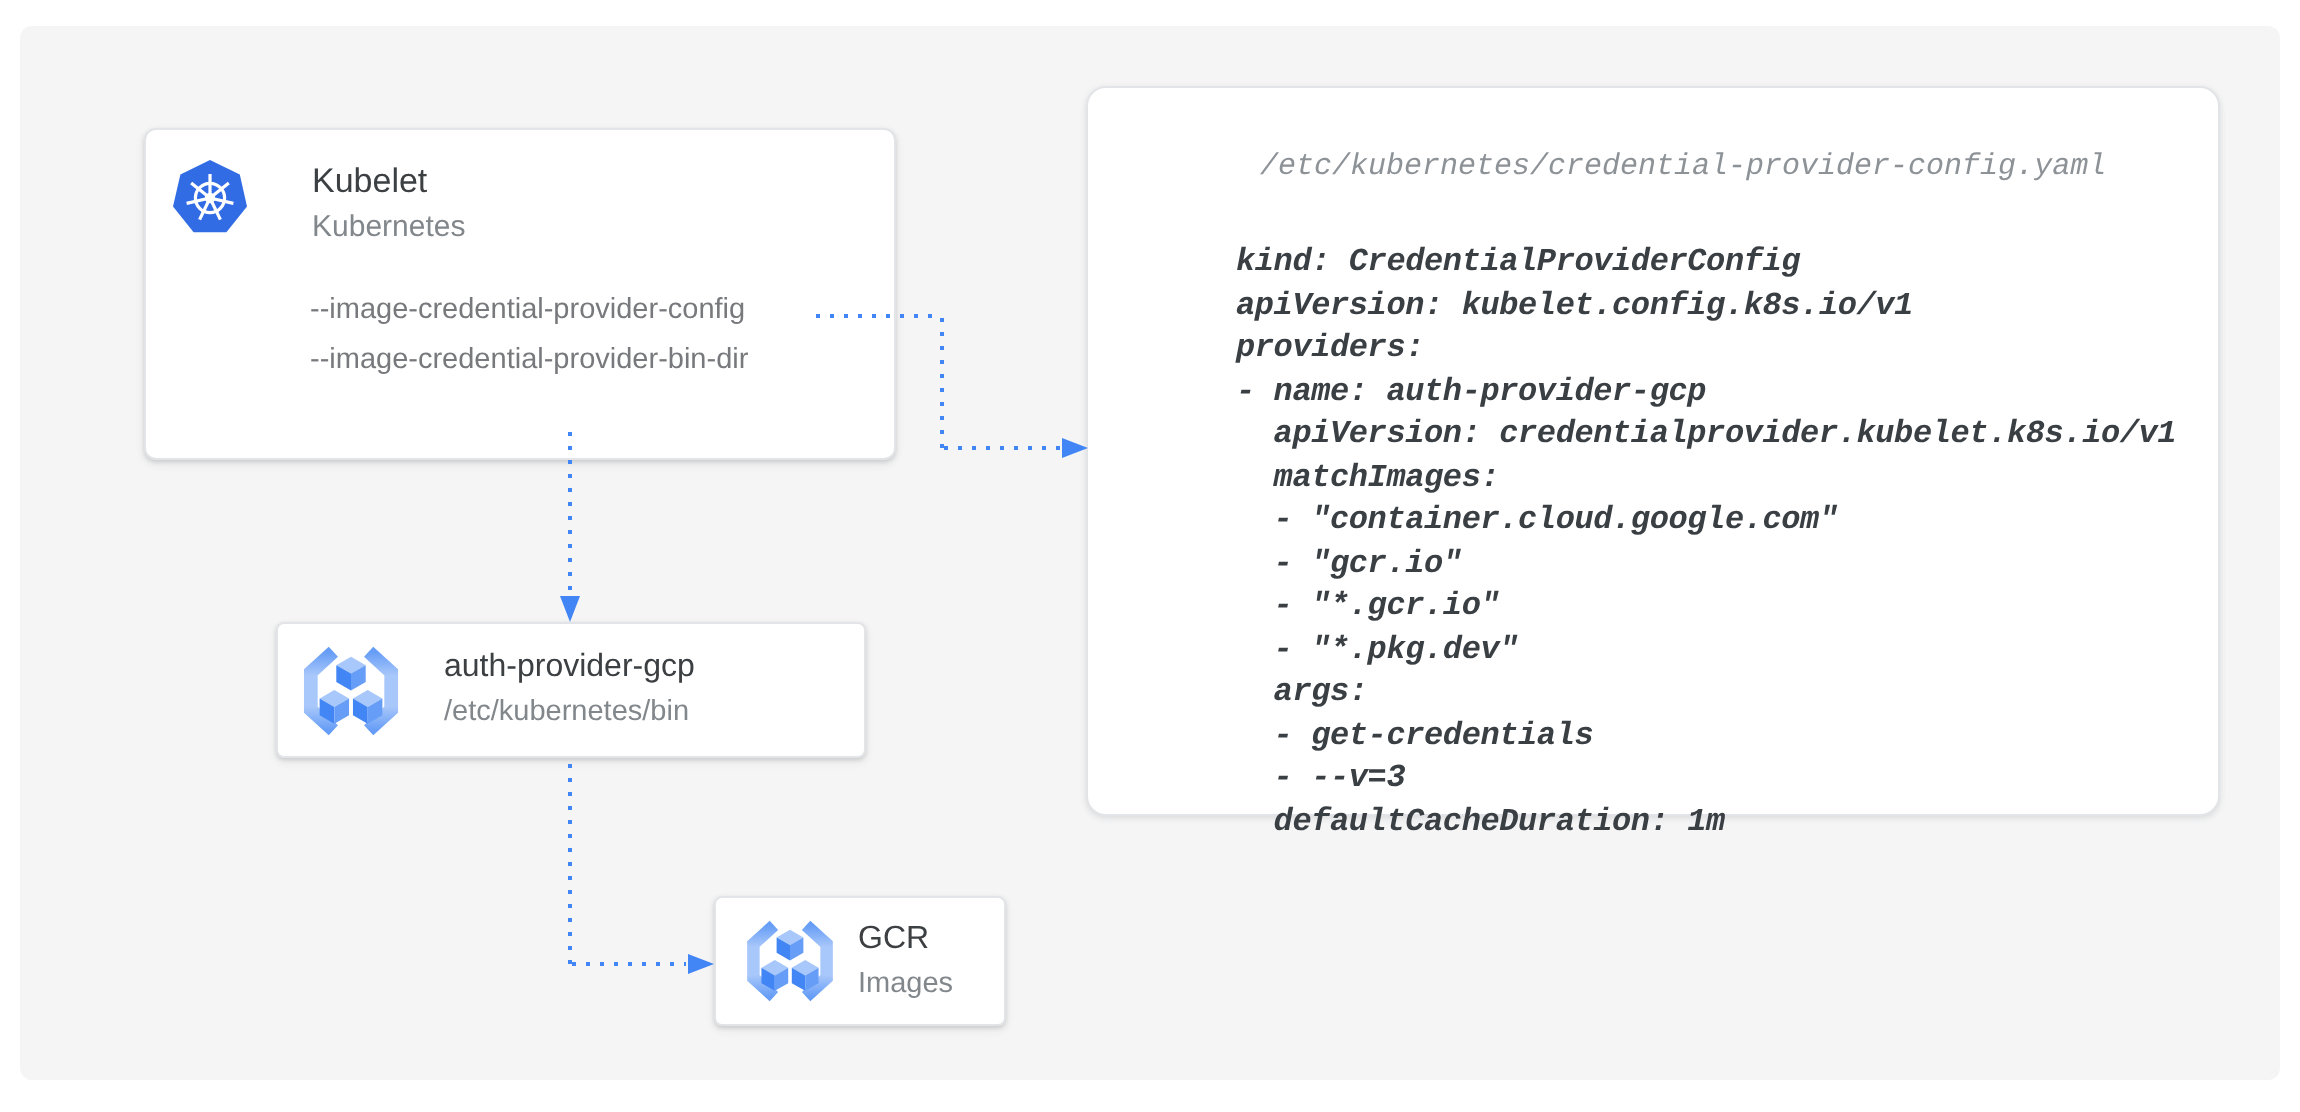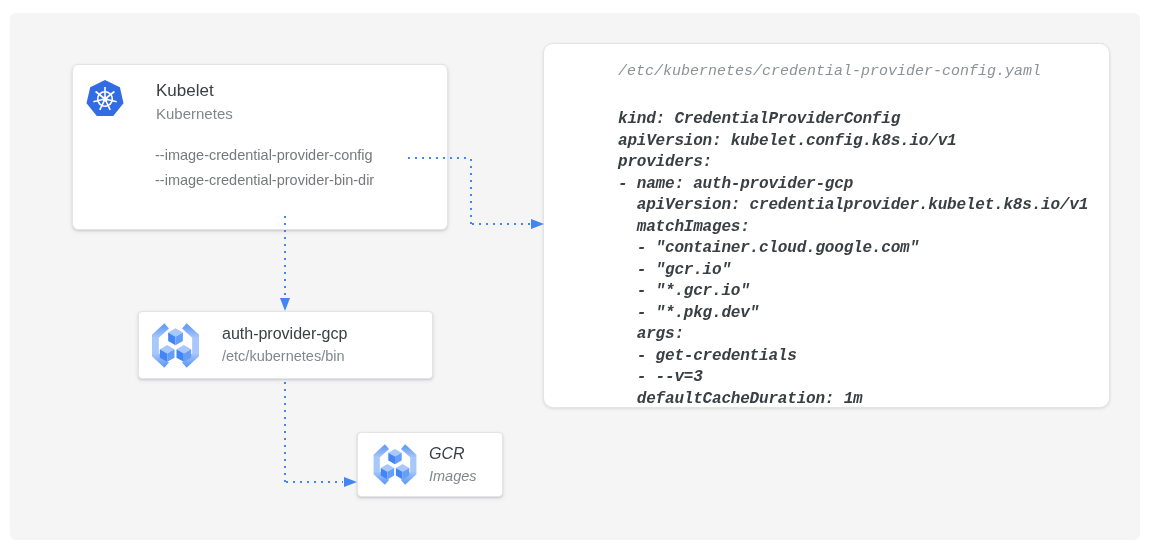--- a/index.html
+++ b/index.html
@@ -11,29 +11,29 @@
     position:absolute;left:10px;top:13px;width:1130px;height:527px;
     background:#f5f5f6;border-radius:6px;
   }
   .card{
     position:absolute;background:#ffffff;border:1px solid #e2e4e7;border-radius:6px;
     box-shadow:0 1px 2px rgba(60,64,67,.18),0 2px 5px rgba(60,64,67,.08);
     box-sizing:border-box;
   }
   .card-kubelet{left:72px;top:64px;width:376px;height:166px;}
   .card-auth{left:138px;top:311px;width:295px;height:68px;border-radius:4px;}
-  .card-gcr{left:357px;top:432px;width:146px;height:65px;border-radius:4px;font-style:italic;}
+  .card-gcr{left:357px;top:448px;width:146px;height:65px;border-radius:4px;}
   .panel{
     position:absolute;left:543px;top:43px;width:567px;height:365px;
     background:#ffffff;border:1px solid #e2e4e7;border-radius:10px;
     box-shadow:0 1px 3px rgba(60,64,67,.15);box-sizing:border-box;
     padding:18px 16px 0 74px;
   }
   .panel .path{
-    margin:0;font-family:"Liberation Mono",monospace;font-style:italic;
+    margin:12px;font-family:"Liberation Mono",monospace;font-style:italic;
     font-size:15px;line-height:20px;color:#8d9297;white-space:pre;
   }
   .panel .yaml{
     margin:27px 0 16px 0;font-family:"Liberation Mono",monospace;font-style:italic;font-weight:bold;
     font-size:16px;line-height:21.5px;color:#3a3f44;white-space:pre;letter-spacing:-0.2px;
   }
   .k-icon{position:absolute;left:13px;top:15px;width:38px;height:38px;}
   .k-head{position:absolute;left:83px;top:15px;}
   .title{font-size:17px;color:#3c4043;line-height:21px;}
   .subtitle{font-size:15px;color:#82878c;line-height:19px;margin-top:3px;}

